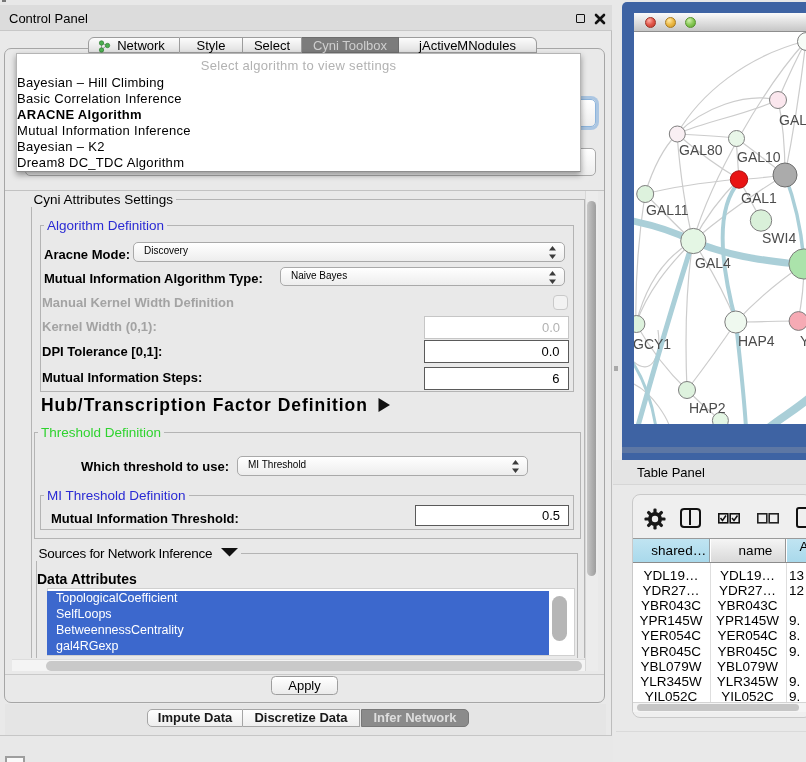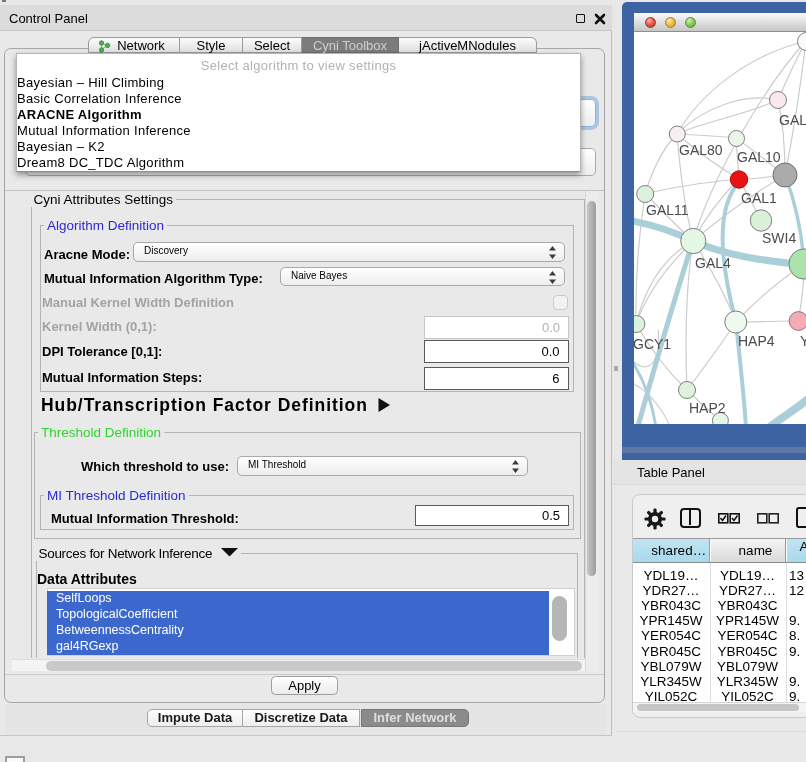--- a/index.html
+++ b/index.html
@@ -127,22 +127,22 @@
   <div class="gb" style="left:36px;top:553px;width:542px;height:105px;border-bottom:none;"></div>
   <div class="gbt" style="left:35.5px;top:546px;font-size:13.5px;letter-spacing:-0.3px;">Sources for Network Inference
     <svg style="display:inline-block;vertical-align:1.5px;margin-left:5px;" width="17" height="10" viewBox="0 0 17 10">
         <path d="M0 1 L17 1 L8.5 9.5 Z" fill="#111"></path>
       </svg></div>
 
   <div class="lbl" style="left:37px;top:570.5px;font-size:14px;">Data Attributes</div>
 
   <div class="abs" style="left:47px;top:588px;width:528px;height:68px;background:#fff;border:1px solid #d0d0d0;"></div>
   <div class="abs" style="left:47px;top:590.5px;width:502px;height:64.5px;background:#3c68cd;color:#fff;font-size:12.5px;">
+    <div style="height:16.1px;padding-left:9px;">TopologicalCoefficient</div>
     <div style="height:16.1px;padding-left:9px;">SelfLoops</div>
-    <div style="height:16.1px;padding-left:9px;">TopologicalCoefficient</div>
     <div style="height:16.1px;padding-left:9px;">BetweennessCentrality</div>
     <div style="height:16.1px;padding-left:9px;">gal4RGexp</div>
   </div>
   <div class="abs" style="left:552px;top:596px;width:15px;height:45px;background:#b6b6b6;border-radius:7.5px;"></div>
 </div>
 
 <div class="abs" style="left:585px;top:191px;width:13px;height:480px;background:#ececec;border-left:1px solid #d8d8d8;"></div>
 <div class="abs" style="left:587px;top:201px;width:9px;height:375px;background:linear-gradient(90deg,#c6c6c6,#9d9d9d);border-radius:5px;"></div>
 
 <div class="abs" style="left:12px;top:659px;width:573px;height:12px;background:#f4f4f4;border-top:1px solid #dddddd;"></div>

